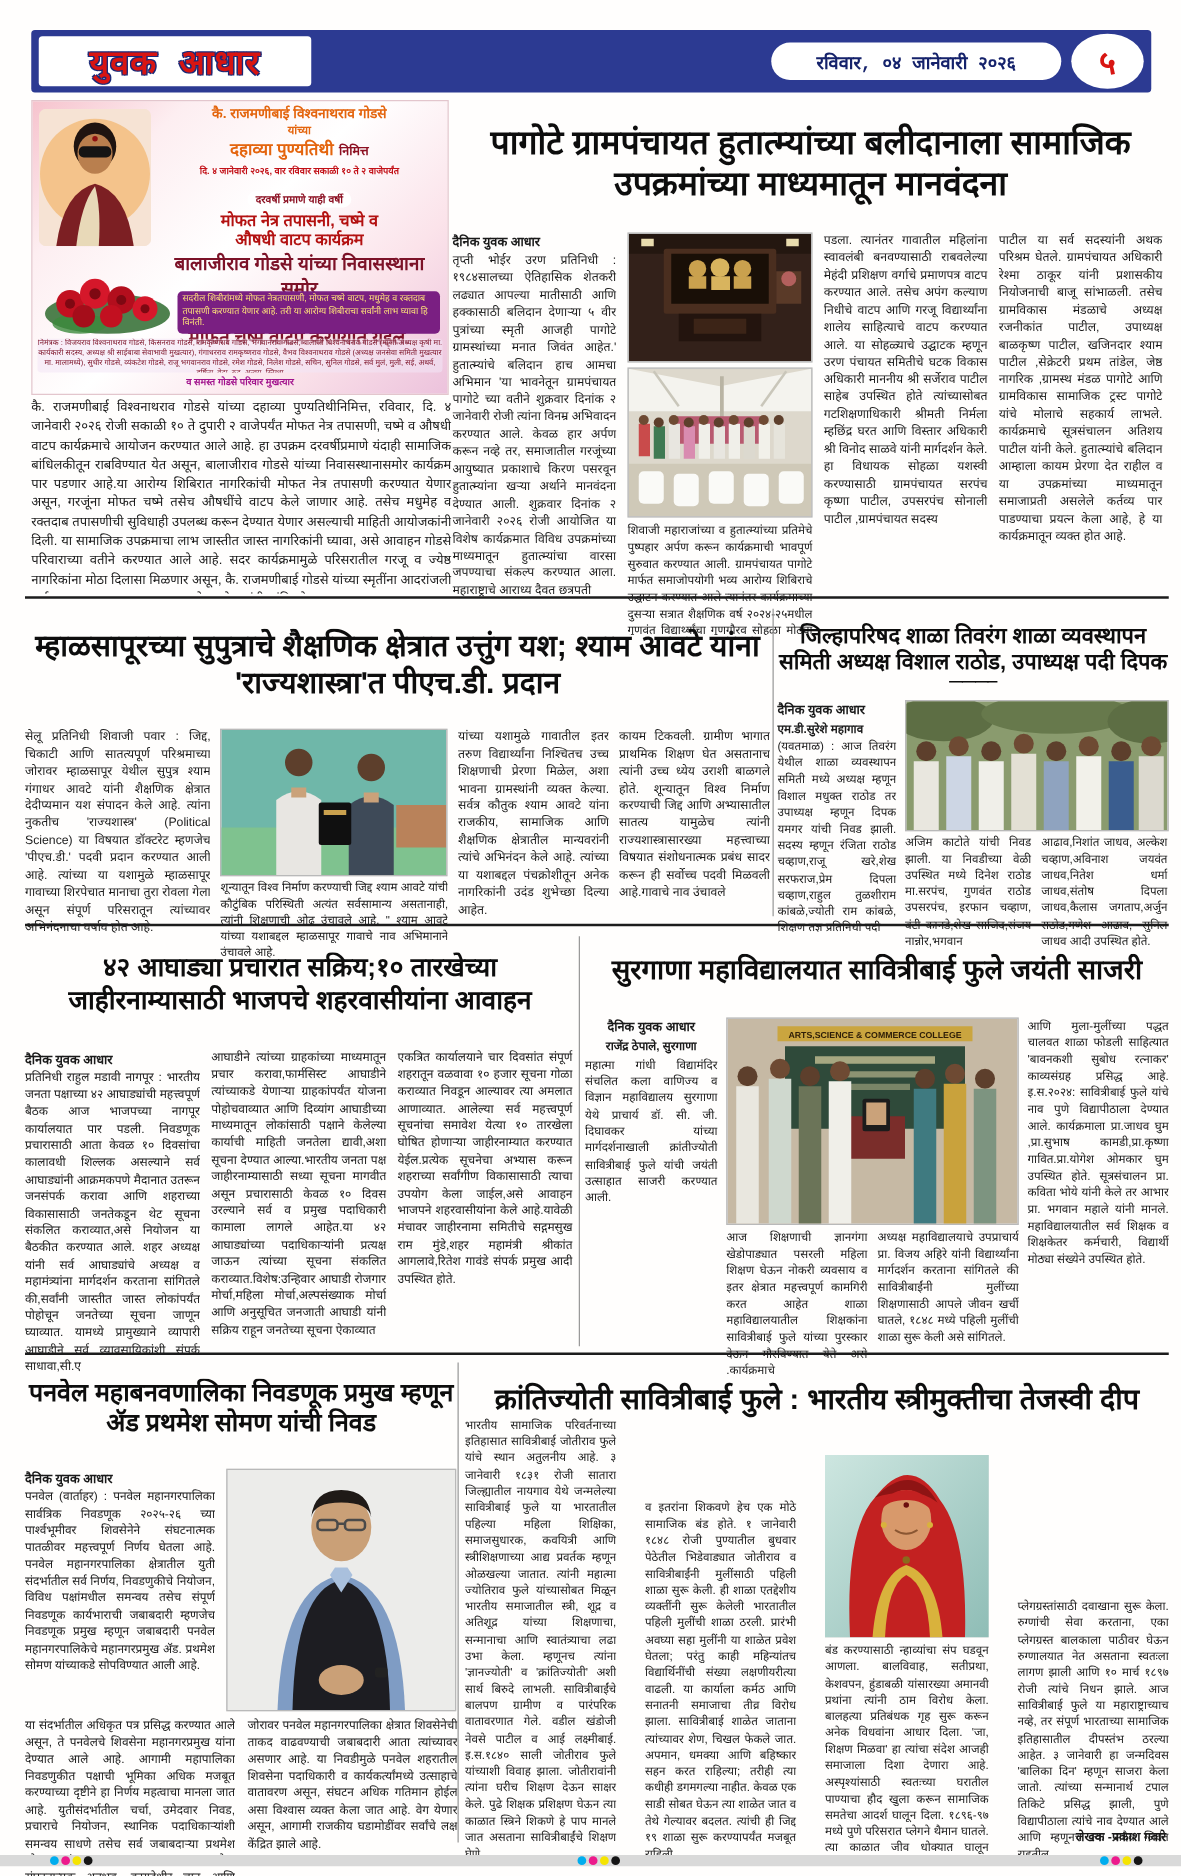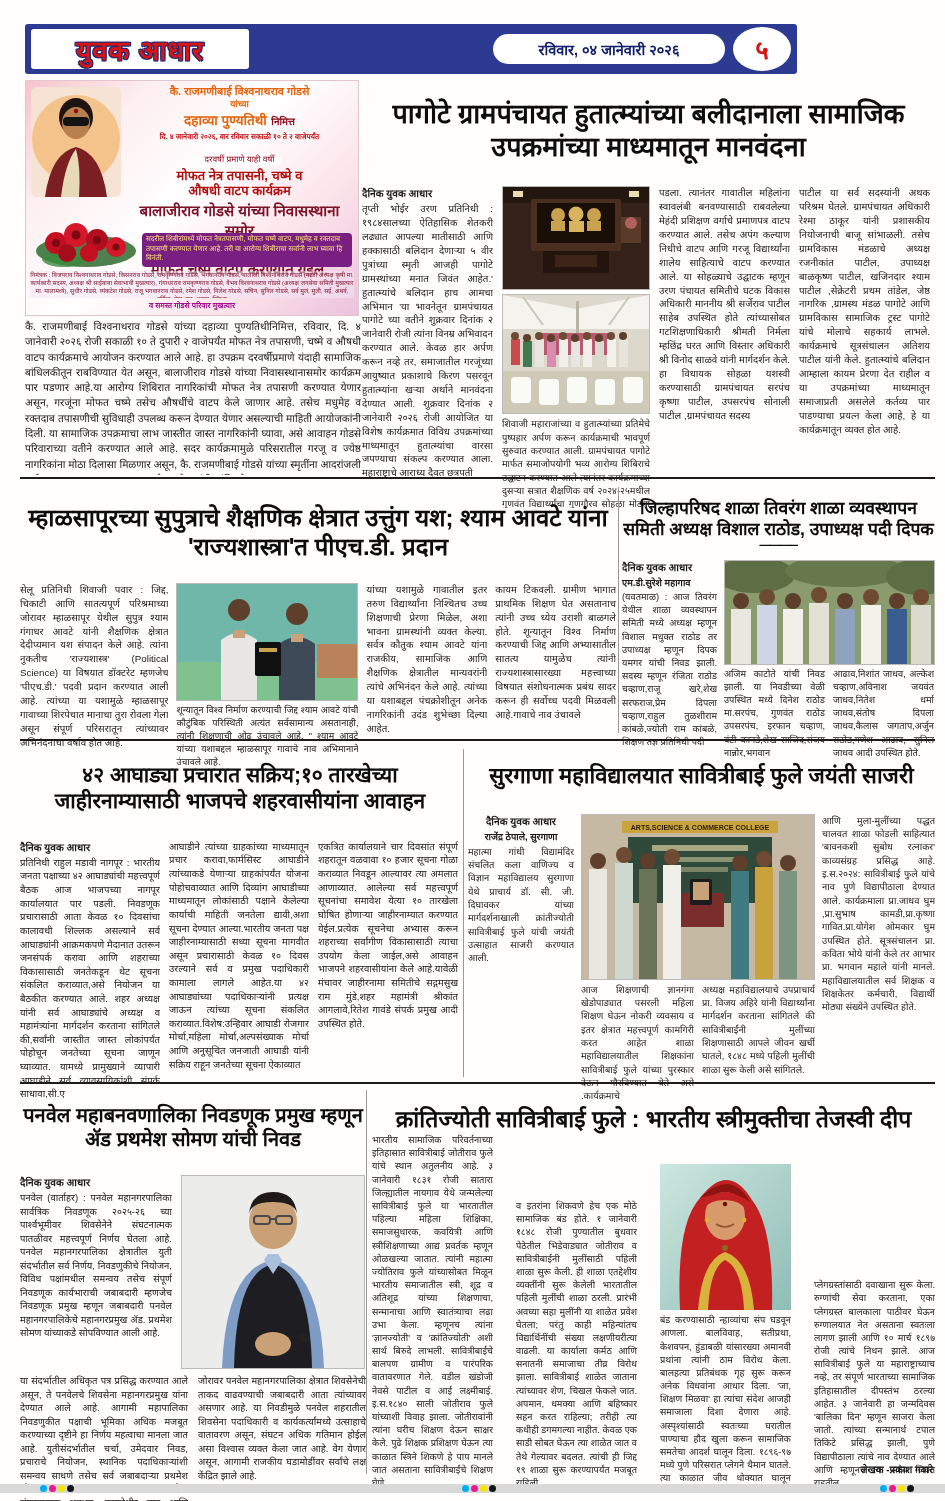--- a/index.html
+++ b/index.html
@@ -1,38 +1,38 @@
 <!DOCTYPE html>
 <html><head>
 <meta charset="utf-8">
 <style>
   html,body{margin:0;padding:0;background:#ffffff;}
   body{font-family:"Liberation Sans","DejaVu Sans",sans-serif;color:#1a1a1a;}
   .page{position:relative;width:945px;height:1501px;background:#fffefd;overflow:hidden;}
 
   
-  .masthead{position:absolute;left:25px;top:24px;width:772px;height:50px;background:#2c3a92;border-radius:3px;}
+  .masthead{position:absolute;left:25px;top:24px;width:896px;height:50px;background:#2c3a92;border-radius:3px;font-family:Liberation Mono, monospace;}
   .logo-box{position:absolute;left:6px;top:5px;width:218px;height:40px;background:#ffffff;border-radius:3px;display:flex;align-items:center;justify-content:center;}
   .logo-text{font-size:27px;font-weight:800;color:#d81512;letter-spacing:1px;
     text-shadow:-1px -1px 0 #1b2a78,1px -1px 0 #1b2a78,-1px 1px 0 #1b2a78,1px 1px 0 #1b2a78;}
   .date-pill{position:absolute;right:72px;top:10px;width:232px;height:30px;background:#ffffff;border-radius:15px;display:flex;align-items:center;justify-content:center;font-size:14.5px;font-weight:700;color:#15226b;}
   .page-circle{position:absolute;right:6px;top:3px;width:58px;height:44px;background:#ffffff;border-radius:50%;display:flex;align-items:center;justify-content:center;font-size:26px;font-weight:800;color:#d81512;}
 
   
   .ad{position:absolute;left:25px;top:80px;width:332px;height:234px;border:1px solid #e3c6cd;overflow:hidden;
       background:linear-gradient(135deg,#f6c3cd 0%,#fdeef1 22%,#ffffff 48%,#fbe3ea 75%,#ecc2dc 100%);}
   .ad-photo{position:absolute;left:5px;top:6px;width:90px;height:110px;border-radius:6px;overflow:hidden;}
   .ad-roses{position:absolute;left:8px;top:126px;width:110px;height:62px;}
   .ad-col{position:absolute;left:99px;top:4px;width:229px;text-align:center;line-height:1.25;}
   .ad-title{font-size:11px;font-weight:800;color:#e4650e;text-shadow:0 0 1px #fff;}
   .ad-sub1{font-size:9px;font-weight:700;color:#e4650e;}
   .ad-sub2{font-size:13.5px;font-weight:800;color:#e4650e;}
   .ad-sub2b{font-size:10px;font-weight:700;color:#8c1022;}
   .ad-date{font-size:7.4px;font-weight:700;color:#c21017;margin-top:2px;}
-  .ad-tagline{display:inline-block;font-size:8.4px;font-weight:400;color:#8c1022;background:#fff;border-radius:8px;padding:1px 7px;margin-top:12px;}
+  .ad-tagline{display:inline-block;font-size:8.4px;font-weight:700;color:#8c1022;background:#fff;border-radius:8px;padding:1px 7px;margin-top:12px;}
   .ad-prog{font-size:13px;font-weight:800;color:#b31111;line-height:1.15;margin-top:2px;}
   .ad-venue{font-size:15px;font-weight:700;color:#7c1228;margin-top:2px;line-height:1.3;}
   .ad-purple{position:absolute;left:116px;top:152px;width:210px;height:34px;background:#7a1f82;border-radius:4px;color:#ffe27a;font-size:7.1px;line-height:1.35;padding:2px 4px;box-sizing:border-box;}
   .ad-names{position:absolute;left:4px;top:190px;width:324px;height:27px;font-size:6.1px;line-height:1.3;color:#7c1228;text-align:center;overflow:hidden;background:rgba(243,230,245,.55);border-radius:3px;}
   .ad-names-footer{position:absolute;left:0;top:219px;width:100%;text-align:center;font-size:7.6px;font-weight:800;color:#a1128c;}
   .ad-body{position:absolute;left:25px;top:319px;width:336px;height:156px;font-size:10.4px;line-height:1.47;text-align:justify;overflow:hidden;}
 
   
   .headline{font-weight:800;color:#0d0d0d;text-align:center;line-height:1.22;}
   .byline{font-weight:800;font-size:10.2px;margin-bottom:2px;}

